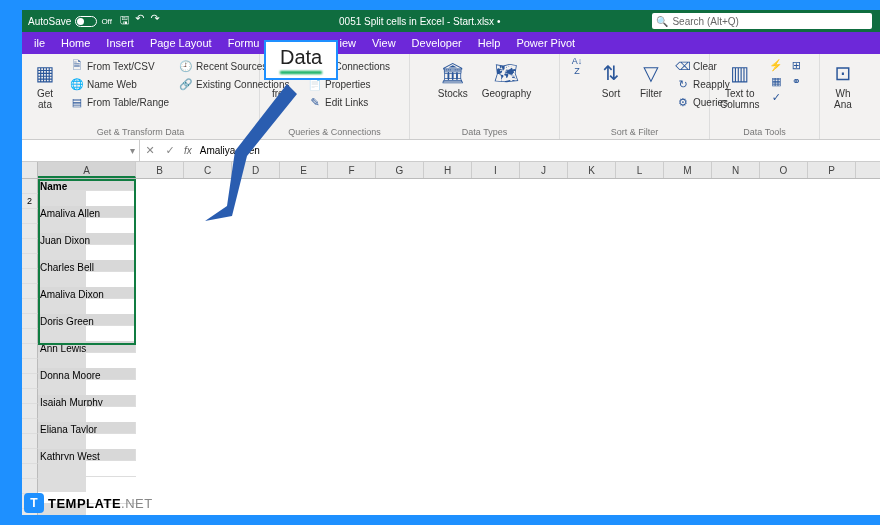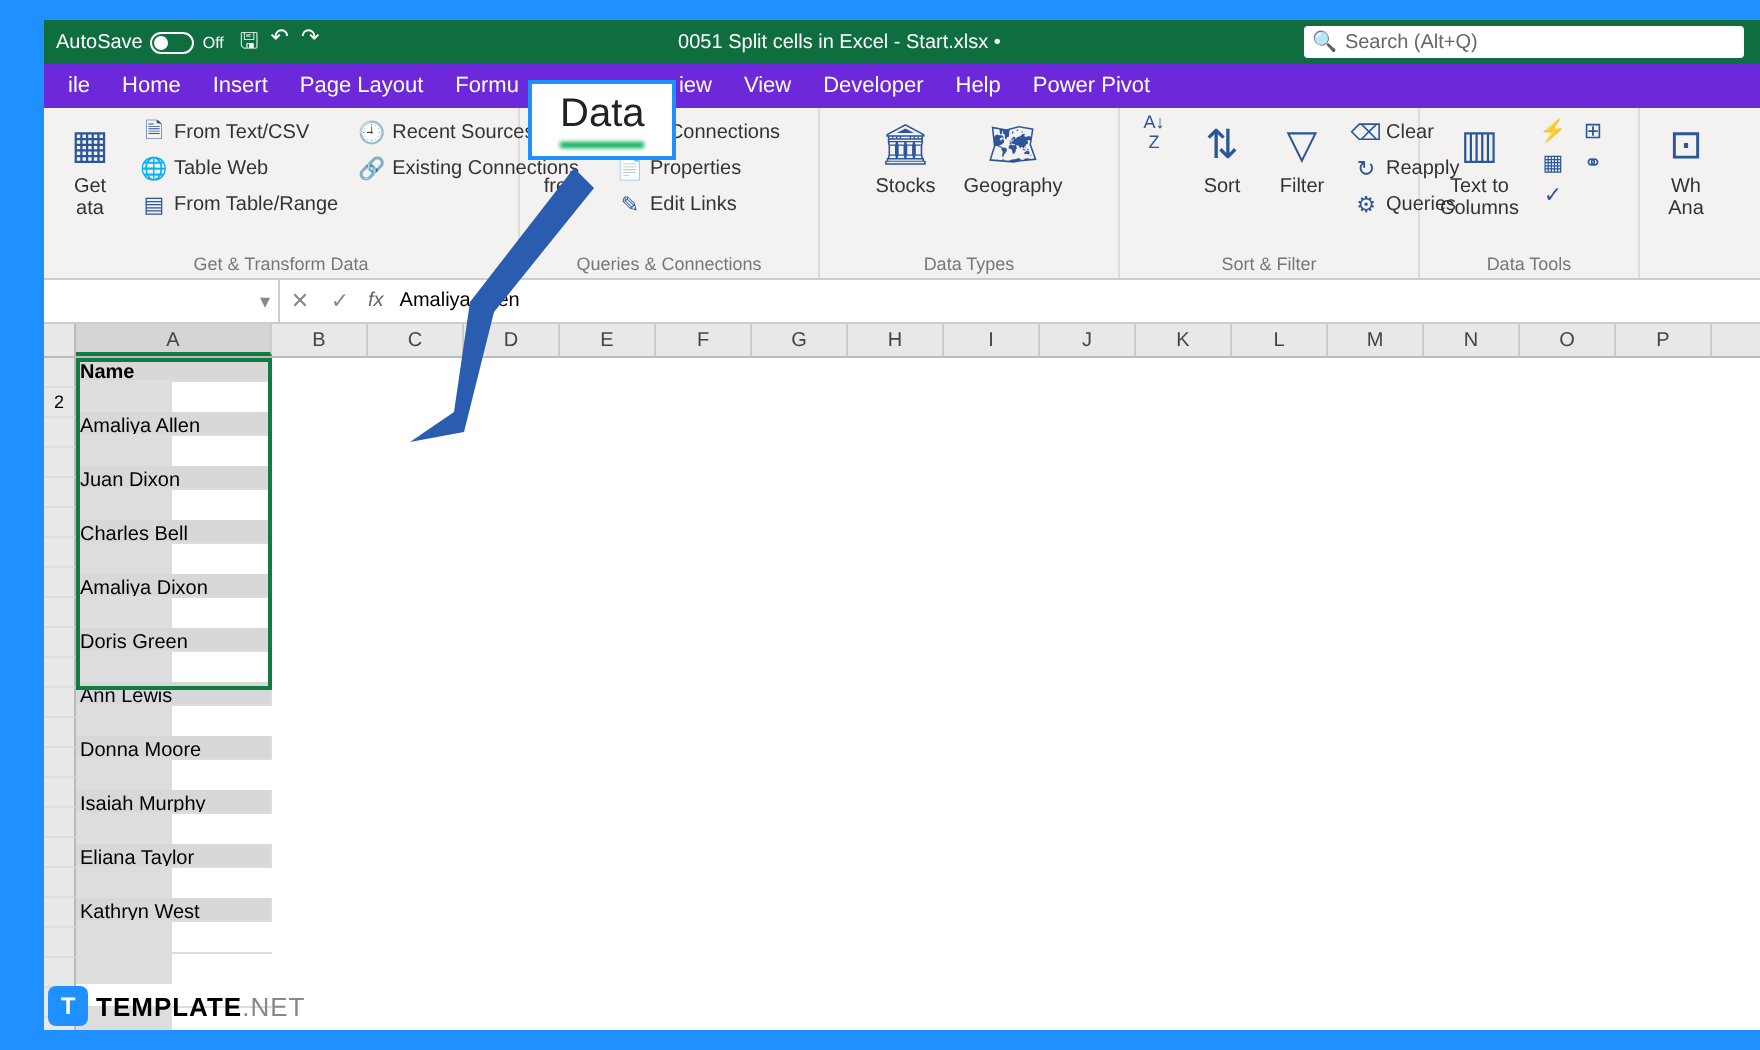--- a/index.html
+++ b/index.html
@@ -99,21 +99,21 @@
           <span style="white-space:pre-line">Get
 ata</span>
         </div>
         <div class="rbtn-col">
           <div class="rbtn">
               <span class="ricon">🗎</span>
               <span>From Text/CSV</span>
             </div>
           <div class="rbtn">
               <span class="ricon">🌐</span>
-              <span>Table Web</span>
+              <span>Name Web</span>
             </div>
           <div class="rbtn">
               <span class="ricon">▤</span>
               <span>From Table/Range</span>
             </div>
         </div>
         <div class="rbtn-col">
           <div class="rbtn">
               <span class="ricon">🕘</span>
               <span>Recent Sources</span>

